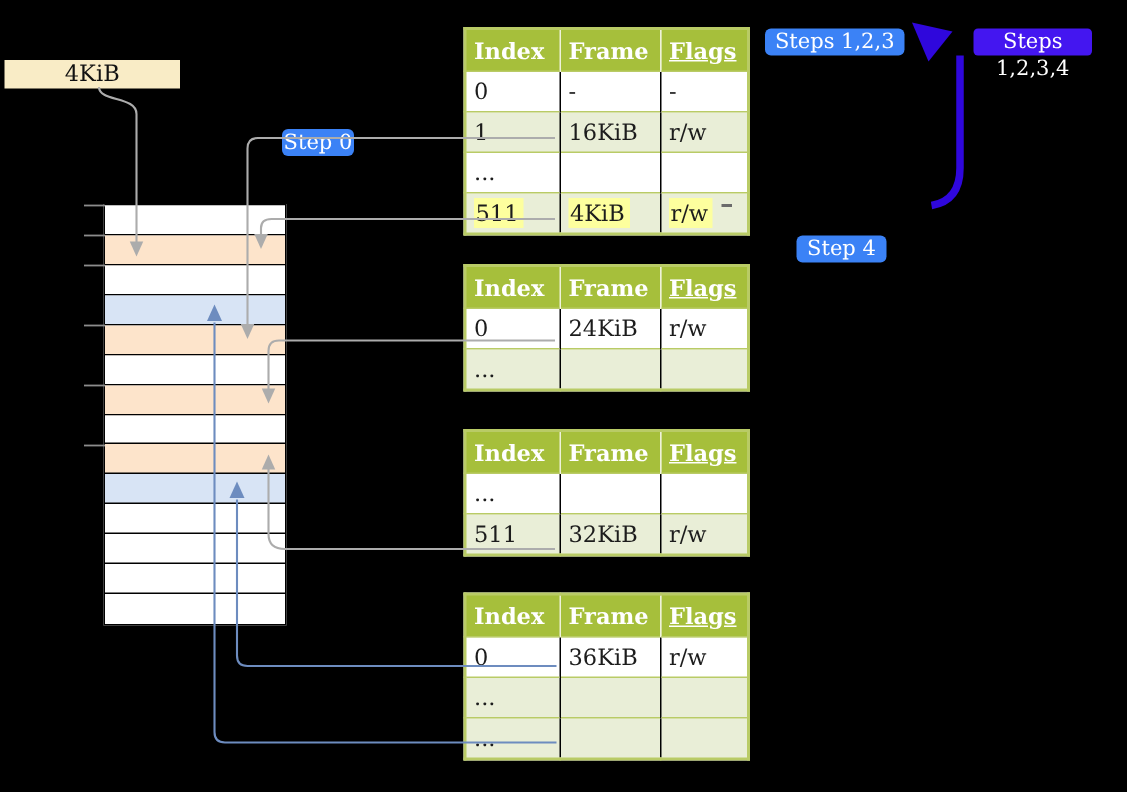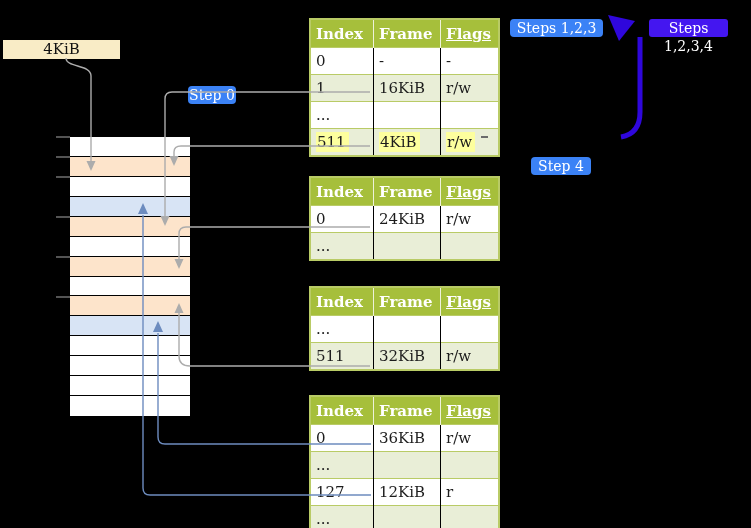--- a/index.html
+++ b/index.html
@@ -164,25 +164,20 @@
     <tr data-shade="false">
       <td><span class="cv">0</span></td>
       <td><span class="cv">36KiB</span></td>
       <td><span class="cv">r/w</span></td>
     </tr>
     <tr data-shade="true">
       <td><span class="cv">...</span></td>
       <td><span class="cv"></span></td>
       <td><span class="cv"></span></td>
     </tr>
-    <tr data-shade="false">
-      <td><span class="cv">127</span></td>
-      <td><span class="cv">12KiB</span></td>
-      <td><span class="cv">r</span></td>
-    </tr>
     <tr data-shade="true">
       <td><span class="cv">...</span></td>
       <td><span class="cv"></span></td>
       <td><span class="cv"></span></td>
     </tr>
   </tbody>
     </table>
 
   <svg class="overlay" width="751" height="528" viewBox="0 0 751 528">
 

